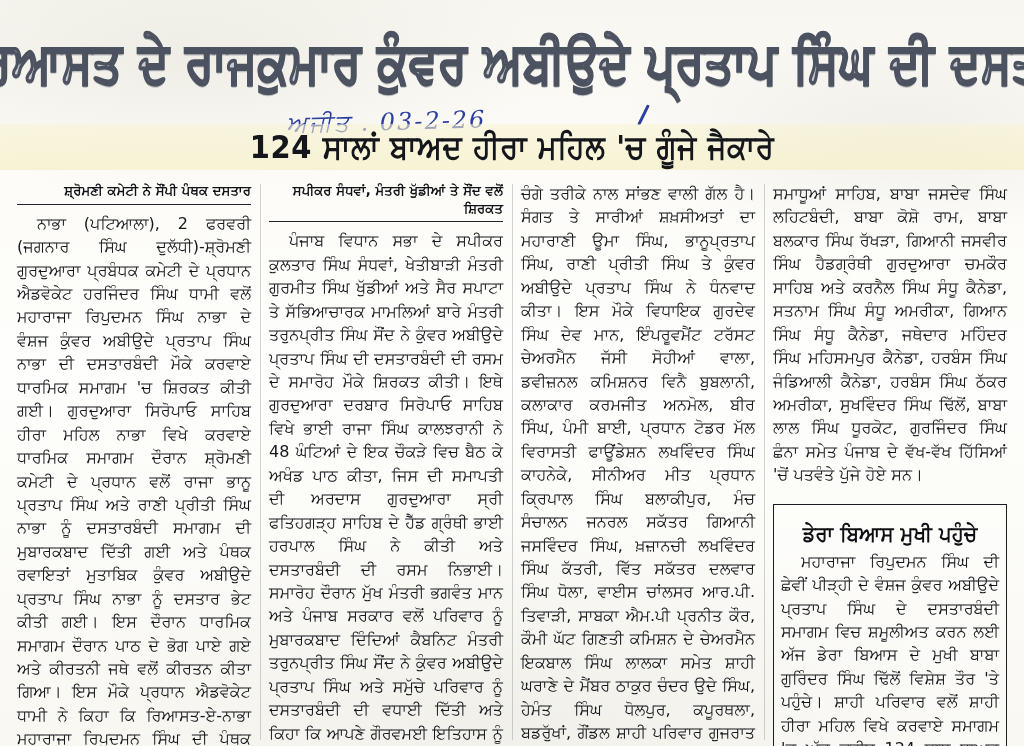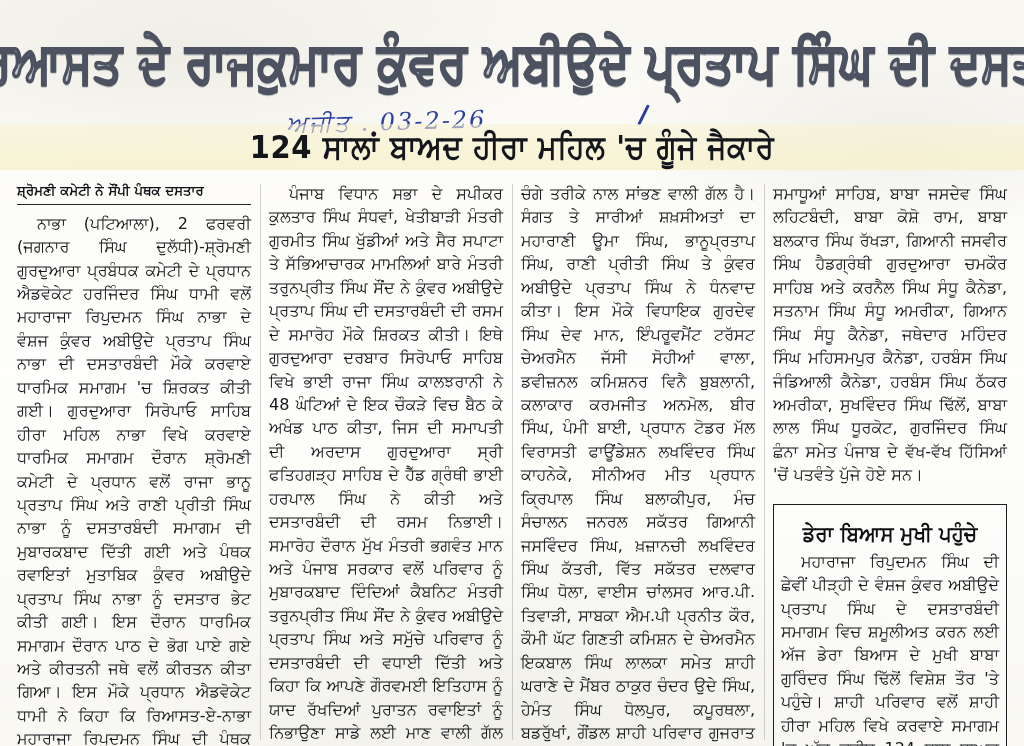--- a/index.html
+++ b/index.html
@@ -120,21 +120,21 @@
     width: 1px; height: 556px;
     background: rgba(60,60,60,0.22);
   }
 
   
   .col-kicker {
     font-family: "DejaVu Sans", "Liberation Sans", sans-serif;
     font-size: 13.2px;
     font-weight: 700;
     color: #101216;
-    text-align: left;
+    text-align: right;
     line-height: 1.34;
     letter-spacing: 0.1px;
     padding-bottom: 4px;
     border-bottom: 1.4px solid #23252a;
     margin-bottom: 7px;
   }
 
   .body-text {
     font-family: "DejaVu Sans", "Liberation Sans", sans-serif;
     font-size: 16px;
@@ -192,20 +192,21 @@
   <div class="subhead">124 ਸਾਲਾਂ ਬਾਅਦ ਹੀਰਾ ਮਹਿਲ 'ਚ ਗੂੰਜੇ ਜੈਕਾਰੇ</div>
 
   <div class="columns">
 
     <div class="col">
       <div class="col-kicker">ਸ਼੍ਰੋਮਣੀ ਕਮੇਟੀ ਨੇ ਸੌਂਪੀ ਪੰਥਕ ਦਸਤਾਰ</div>
       <div class="body-text indent">ਨਾਭਾ (ਪਟਿਆਲਾ), 2 ਫਰਵਰੀ (ਜਗਨਾਰ ਸਿੰਘ ਦੁਲੱਧੀ)-ਸ਼੍ਰੋਮਣੀ ਗੁਰਦੁਆਰਾ ਪ੍ਰਬੰਧਕ ਕਮੇਟੀ ਦੇ ਪ੍ਰਧਾਨ ਐਡਵੋਕੇਟ ਹਰਜਿੰਦਰ ਸਿੰਘ ਧਾਮੀ ਵਲੋਂ ਮਹਾਰਾਜਾ ਰਿਪੁਦਮਨ ਸਿੰਘ ਨਾਭਾ ਦੇ ਵੰਸ਼ਜ ਕੁੰਵਰ ਅਬੀਉਦੇ ਪ੍ਰਤਾਪ ਸਿੰਘ ਨਾਭਾ ਦੀ ਦਸਤਾਰਬੰਦੀ ਮੌਕੇ ਕਰਵਾਏ ਧਾਰਮਿਕ ਸਮਾਗਮ 'ਚ ਸ਼ਿਰਕਤ ਕੀਤੀ ਗਈ। ਗੁਰਦੁਆਰਾ ਸਿਰੋਪਾਓ ਸਾਹਿਬ ਹੀਰਾ ਮਹਿਲ ਨਾਭਾ ਵਿਖੇ ਕਰਵਾਏ ਧਾਰਮਿਕ ਸਮਾਗਮ ਦੌਰਾਨ ਸ਼੍ਰੋਮਣੀ ਕਮੇਟੀ ਦੇ ਪ੍ਰਧਾਨ ਵਲੋਂ ਰਾਜਾ ਭਾਨੂ ਪ੍ਰਤਾਪ ਸਿੰਘ ਅਤੇ ਰਾਣੀ ਪ੍ਰੀਤੀ ਸਿੰਘ ਨਾਭਾ ਨੂੰ ਦਸਤਾਰਬੰਦੀ ਸਮਾਗਮ ਦੀ ਮੁਬਾਰਕਬਾਦ ਦਿੱਤੀ ਗਈ ਅਤੇ ਪੰਥਕ ਰਵਾਇਤਾਂ ਮੁਤਾਬਿਕ ਕੁੰਵਰ ਅਬੀਉਦੇ ਪ੍ਰਤਾਪ ਸਿੰਘ ਨਾਭਾ ਨੂੰ ਦਸਤਾਰ ਭੇਟ ਕੀਤੀ ਗਈ। ਇਸ ਦੌਰਾਨ ਧਾਰਮਿਕ ਸਮਾਗਮ ਦੌਰਾਨ ਪਾਠ ਦੇ ਭੋਗ ਪਾਏ ਗਏ ਅਤੇ ਕੀਰਤਨੀ ਜਥੇ ਵਲੋਂ ਕੀਰਤਨ ਕੀਤਾ ਗਿਆ। ਇਸ ਮੌਕੇ ਪ੍ਰਧਾਨ ਐਡਵੋਕੇਟ ਧਾਮੀ ਨੇ ਕਿਹਾ ਕਿ ਰਿਆਸਤ-ਏ-ਨਾਭਾ ਮਹਾਰਾਜਾ ਰਿਪੁਦਮਨ ਸਿੰਘ ਦੀ ਪੰਥਕ ਸੰਘਰਸ਼ 'ਚ ਅਹਿਮ ਭੂਮਿਕਾ ਰਹੀ ਹੈ, ਜਿਨ੍ਹਾਂ ਨੇ ਹਮੇਸ਼ਾ ਪੰਥਕ ਹਿਤਾਂ ਲਈ ਸਮੇਂ-ਸਮੇਂ 'ਤੇ ਅਹਿਮ ਫੈਸਲੇ ਕੀਤੇ। ਉਨ੍ਹਾਂ ਕਿਹਾ ਕਿ ਅੱਜ ਉਨ੍ਹਾਂ ਦੇ ਵੰਸ਼ਜ ਰਾਜਾ ਭਾਨੂ ਪ੍ਰਤਾਪ ਸਿੰਘ ਅਤੇ ਰਾਣੀ ਪ੍ਰੀਤੀ ਸਿੰਘ ਨਾਭਾ ਦੇ ਪੁੱਤਰ ਕੁੰਵਰ ਅਬੀਉਦੇ ਪ੍ਰਤਾਪ ਸਿੰਘ ਦੀ ਦਸਤਾਰਬੰਦੀ ਮੌਕੇ ਸ਼ਿਰਕਤ ਕਰਨ ਦਾ ਸੁਭਾਗ ਪ੍ਰਾਪਤ ਹੋਇਆ ਅਤੇ ਉਨ੍ਹਾਂ ਦੇ ਪਰਿਵਾਰ ਨੂੰ ਇਸ ਕਾਰਜ ਦੀ ਮੁਬਾਰਕਬਾਦ ਦਿੱਤੀ ਹੈ। ਇਸ ਮੌਕੇ ਗੁਰਦੁਆਰਾ ਡੇਰਾ ਬਾਬਾ ਅਜਾਪਾਲ ਸਿੰਘ ਦੇ ਗੁਰਦੁਆਰਾ ਪ੍ਰਬੰਧਕ ਮੈਨੇਜਰ ਆਤਮ ਪ੍ਰਕਾਸ਼ ਸਿੰਘ ਬੇਦੀ ਵਲੋਂ ਵੀ ਕੁੰਵਰ ਉਦੇ ਪ੍ਰਤਾਪ ਸਿੰਘ ਨਾਭਾ ਨੂੰ ਅਤੇ ਪਰਿਵਾਰਕ ਮੈਂਬਰਾਂ ਨੂੰ ਵਧਾਈ ਦਿੱਤੀ ਗਈ।</div>
     </div>
 
     <div class="col">
+      <div class="col-kicker">ਸਪੀਕਰ ਸੰਧਵਾਂ, ਮੰਤਰੀ ਖੁੱਡੀਆਂ ਤੇ ਸੌਂਦ ਵਲੋਂ ਸ਼ਿਰਕਤ</div>
       <div class="body-text indent">ਪੰਜਾਬ ਵਿਧਾਨ ਸਭਾ ਦੇ ਸਪੀਕਰ ਕੁਲਤਾਰ ਸਿੰਘ ਸੰਧਵਾਂ, ਖੇਤੀਬਾੜੀ ਮੰਤਰੀ ਗੁਰਮੀਤ ਸਿੰਘ ਖੁੱਡੀਆਂ ਅਤੇ ਸੈਰ ਸਪਾਟਾ ਤੇ ਸੱਭਿਆਚਾਰਕ ਮਾਮਲਿਆਂ ਬਾਰੇ ਮੰਤਰੀ ਤਰੁਨਪ੍ਰੀਤ ਸਿੰਘ ਸੌਂਦ ਨੇ ਕੁੰਵਰ ਅਬੀਉਦੇ ਪ੍ਰਤਾਪ ਸਿੰਘ ਦੀ ਦਸਤਾਰਬੰਦੀ ਦੀ ਰਸਮ ਦੇ ਸਮਾਰੋਹ ਮੌਕੇ ਸ਼ਿਰਕਤ ਕੀਤੀ। ਇਥੇ ਗੁਰਦੁਆਰਾ ਦਰਬਾਰ ਸਿਰੋਪਾਓ ਸਾਹਿਬ ਵਿਖੇ ਭਾਈ ਰਾਜਾ ਸਿੰਘ ਕਾਲਝਰਾਨੀ ਨੇ 48 ਘੰਟਿਆਂ ਦੇ ਇਕ ਚੌਕੜੇ ਵਿਚ ਬੈਠ ਕੇ ਅਖੰਡ ਪਾਠ ਕੀਤਾ, ਜਿਸ ਦੀ ਸਮਾਪਤੀ ਦੀ ਅਰਦਾਸ ਗੁਰਦੁਆਰਾ ਸ੍ਰੀ ਫਤਿਹਗੜ੍ਹ ਸਾਹਿਬ ਦੇ ਹੈੱਡ ਗ੍ਰੰਥੀ ਭਾਈ ਹਰਪਾਲ ਸਿੰਘ ਨੇ ਕੀਤੀ ਅਤੇ ਦਸਤਾਰਬੰਦੀ ਦੀ ਰਸਮ ਨਿਭਾਈ। ਸਮਾਰੋਹ ਦੌਰਾਨ ਮੁੱਖ ਮੰਤਰੀ ਭਗਵੰਤ ਮਾਨ ਅਤੇ ਪੰਜਾਬ ਸਰਕਾਰ ਵਲੋਂ ਪਰਿਵਾਰ ਨੂੰ ਮੁਬਾਰਕਬਾਦ ਦਿੰਦਿਆਂ ਕੈਬਨਿਟ ਮੰਤਰੀ ਤਰੁਨਪ੍ਰੀਤ ਸਿੰਘ ਸੌਂਦ ਨੇ ਕੁੰਵਰ ਅਬੀਉਦੇ ਪ੍ਰਤਾਪ ਸਿੰਘ ਅਤੇ ਸਮੁੱਚੇ ਪਰਿਵਾਰ ਨੂੰ ਦਸਤਾਰਬੰਦੀ ਦੀ ਵਧਾਈ ਦਿੱਤੀ ਅਤੇ ਕਿਹਾ ਕਿ ਆਪਣੇ ਗੌਰਵਮਈ ਇਤਿਹਾਸ ਨੂੰ ਯਾਦ ਰੱਖਦਿਆਂ ਪੁਰਾਤਨ ਰਵਾਇਤਾਂ ਨੂੰ ਨਿਭਾਉਣਾ ਸਾਡੇ ਲਈ ਮਾਣ ਵਾਲੀ ਗੱਲ ਹੈ। ਪੰਜਾਬ ਵਿਧਾਨ ਸਭਾ ਦੇ ਸਪੀਕਰ ਕੁਲਤਾਰ ਸਿੰਘ ਸੰਧਵਾਂ ਨੇ ਉਮੀਦ ਜਤਾਈ ਕਿ ਜਿਸ ਤਰ੍ਹਾਂ ਮਹਾਰਾਜਾ ਰਿਪੁਦਮਨ ਸਿੰਘ ਨੇ ਪੰਜਾਬ, ਸਿੱਖ ਪੰਥ ਤੇ ਦੇਸ਼ ਦੀ ਸੇਵਾ ਕੀਤੀ, ਉਨ੍ਹਾਂ ਦਾ ਮੌਜੂਦਾ ਪਰਿਵਾਰ ਤੇ ਖਾਸ ਕਰਕੇ ਕੁੰਵਰ ਅਬੀਉਦੇ ਪ੍ਰਤਾਪ ਸਿੰਘ ਵੀ ਉਸੇ ਤਰਜ 'ਤੇ ਪੰਜਾਬ ਦੀ ਸੇਵਾ ਕਰਨਗੇ। ਖੇਤੀਬਾੜੀ ਮੰਤਰੀ ਗੁਰਮੀਤ ਸਿੰਘ ਖੁੱਡੀਆਂ ਨੇ ਕਿਹਾ ਕਿ ਮਹਾਰਾਜਾ ਰਿਪੁਦਮਨ ਸਿੰਘ ਨਾਭਾ ਦੀ ਦੇਸ਼ ਪ੍ਰਤੀ ਸੇਵਾ ਅਤੇ ਪੰਥ ਪ੍ਰਸਤੀ ਨੂੰ ਸਾਰਾ ਸੰਸਾਰ ਜਾਣਦਾ ਹੈ ਅਤੇ ਉਨ੍ਹਾਂ ਦੇ ਵੰਸ਼ਜ ਵਲੋਂ ਆਪਣੀਆਂ ਪੁਰਾਤਨ ਰਵਾਇਤਾਂ ਦੀ ਪਾਲਣਾ ਕਰਦਿਆਂ ਵਿਰਾਸਤ ਨੂੰ</div>
     </div>
 
     <div class="col">
       <div class="body-text">ਚੰਗੇ ਤਰੀਕੇ ਨਾਲ ਸਾਂਭਣ ਵਾਲੀ ਗੱਲ ਹੈ। ਸੰਗਤ ਤੇ ਸਾਰੀਆਂ ਸ਼ਖ਼ਸੀਅਤਾਂ ਦਾ ਮਹਾਰਾਣੀ ਊਮਾ ਸਿੰਘ, ਭਾਨੂਪ੍ਰਤਾਪ ਸਿੰਘ, ਰਾਣੀ ਪ੍ਰੀਤੀ ਸਿੰਘ ਤੇ ਕੁੰਵਰ ਅਬੀਉਦੇ ਪ੍ਰਤਾਪ ਸਿੰਘ ਨੇ ਧੰਨਵਾਦ ਕੀਤਾ। ਇਸ ਮੌਕੇ ਵਿਧਾਇਕ ਗੁਰਦੇਵ ਸਿੰਘ ਦੇਵ ਮਾਨ, ਇੰਪਰੂਵਮੈਂਟ ਟਰੱਸਟ ਚੇਅਰਮੈਨ ਜੱਸੀ ਸੋਹੀਆਂ ਵਾਲਾ, ਡਵੀਜ਼ਨਲ ਕਮਿਸ਼ਨਰ ਵਿਨੈ ਬੁਬਲਾਨੀ, ਕਲਾਕਾਰ ਕਰਮਜੀਤ ਅਨਮੋਲ, ਬੀਰ ਸਿੰਘ, ਪੰਮੀ ਬਾਈ, ਪ੍ਰਧਾਨ ਟੋਡਰ ਮੱਲ ਵਿਰਾਸਤੀ ਫਾਊਂਡੇਸ਼ਨ ਲਖਵਿੰਦਰ ਸਿੰਘ ਕਾਹਨੇਕੇ, ਸੀਨੀਅਰ ਮੀਤ ਪ੍ਰਧਾਨ ਕ੍ਰਿਪਾਲ ਸਿੰਘ ਬਲਾਕੀਪੁਰ, ਮੰਚ ਸੰਚਾਲਨ ਜਨਰਲ ਸਕੱਤਰ ਗਿਆਨੀ ਜਸਵਿੰਦਰ ਸਿੰਘ, ਖ਼ਜ਼ਾਨਚੀ ਲਖਵਿੰਦਰ ਸਿੰਘ ਕੱਤਰੀ, ਵਿੱਤ ਸਕੱਤਰ ਦਲਵਾਰ ਸਿੰਘ ਧੋਲਾ, ਵਾਈਸ ਚਾਂਲਸਰ ਆਰ.ਪੀ. ਤਿਵਾੜੀ, ਸਾਬਕਾ ਐਮ.ਪੀ ਪ੍ਰਨੀਤ ਕੌਰ, ਕੌਮੀ ਘੱਟ ਗਿਣਤੀ ਕਮਿਸ਼ਨ ਦੇ ਚੇਅਰਮੈਨ ਇਕਬਾਲ ਸਿੰਘ ਲਾਲਕਾ ਸਮੇਤ ਸ਼ਾਹੀ ਘਰਾਣੇ ਦੇ ਮੈਂਬਰ ਠਾਕੁਰ ਚੰਦਰ ਉਦੇ ਸਿੰਘ, ਹੇਮੰਤ ਸਿੰਘ ਧੋਲਪੁਰ, ਕਪੂਰਥਲਾ, ਬਡਰੁੱਖਾਂ, ਗੌਂਡਲ ਸ਼ਾਹੀ ਪਰਿਵਾਰ ਗੁਜਰਾਤ ਤੇ ਜੈਸਲਮੇਰ ਰਾਜ ਪਰਿਵਾਰ ਦੇ ਮੈਂਬਰ ਵੀ ਮੌਜੂਦ ਸਨ। ਇਸ ਦੌਰਾਨ ਧਾਰਮਿਕ ਸ਼ਖਸੀਅਤਾਂ ਵਿਚ ਸੰਤ ਸੇਵਾ ਸਿੰਘ ਰਾਮਪੁਰ ਖੇੜੇ ਵਾਲੇ, ਡੇਰਾ ਬਿਆਸ ਦੇ ਮੁਖੀ ਬਾਬਾ ਗੁਰਿੰਦਰ ਸਿੰਘ, ਸੰਤ ਅਮਰ ਸਿੰਘ ਰਾਜਾ ਸਾਹਿਬ, ਭਾਈ ਰਣਜੀਤ ਸਿੰਘ ਢੱਡਰੀਆਂ ਵਾਲੇ, ਬਾਬਾ ਨਰਿੰਦਰ ਸਿੰਘ ਅਲੋਹਰਾਂ, ਬਾਬਾ ਬਲਜੀਤ ਸਿੰਘ ਦਾਦੂਵਾਲ, ਬਾਬਾ ਕਸ਼ਮੀਰ ਸਿੰਘ ਅਲਹੇਰਾ, ਬਾਬਾ ਹਰਬੰਤ ਸਿੰਘ ਮੁੱਖ ਸੇਵਾਦਾਰ ਗੁਰਦੁਆਰਾ ਸ਼ਾਹੀ ਸਮਾਧਾਂ, ਸ਼੍ਰੋਮਣੀ ਕਮੇਟੀ ਪ੍ਰਧਾਨ ਹਰਜਿੰਦਰ ਸਿੰਘ ਧਾਮੀ, ਨਾਮਧਾਰੀ ਸੰਸਥਾ, ਪਦਮਸ਼੍ਰੀ ਜਗਜੀਤ ਸਿੰਘ ਦਰਦੀ, ਬਾਬਾ ਜਗਸੀਰ ਸਿੰਘ ਧੋੜਿਆ ਵਾਲੇ, ਹੈਡ ਗ੍ਰੰਥੀ ਹਰਜਿੰਦਰ ਸਿੰਘ, ਡਾ. ਮਨਿੰਦਰ ਸਿੰਘ, ਮਹੰਤ ਗਿਆਨਦੇਵ, ਬਾਬਾ ਬਲਬੀਰ ਸਿੰਘ ਸੁਰਾਜਪੁਰ, ਬਾਬਾ ਰੋਸ਼ਨ ਸਿੰਘ ਧਬਲਾਨ, ਬਾਬਾ ਜਸਵੀਰ ਸਿੰਘ ਮੁਡਖੇੜਾ, ਬਾਬਾ ਦਰਸ਼ਨ ਸਿੰਘ</div>
     </div>
 
     <div class="col">
       <div class="body-text">ਸਮਾਧੂਆਂ ਸਾਹਿਬ, ਬਾਬਾ ਜਸਦੇਵ ਸਿੰਘ ਲਹਿਟਬੰਦੀ, ਬਾਬਾ ਕੋਸ਼ੋ ਰਾਮ, ਬਾਬਾ ਬਲਕਾਰ ਸਿੰਘ ਰੱਖੜਾ, ਗਿਆਨੀ ਜਸਵੀਰ ਸਿੰਘ ਹੈਡਗ੍ਰੰਥੀ ਗੁਰਦੁਆਰਾ ਚਮਕੌਰ ਸਾਹਿਬ ਅਤੇ ਕਰਨੈਲ ਸਿੰਘ ਸੰਧੂ ਕੈਨੇਡਾ, ਸਤਨਾਮ ਸਿੰਘ ਸੰਧੂ ਅਮਰੀਕਾ, ਗਿਆਨ ਸਿੰਘ ਸੰਧੂ ਕੈਨੇਡਾ, ਜਥੇਦਾਰ ਮਹਿੰਦਰ ਸਿੰਘ ਮਹਿਸਮਪੁਰ ਕੈਨੇਡਾ, ਹਰਬੰਸ ਸਿੰਘ ਜੰਡਿਆਲੀ ਕੈਨੇਡਾ, ਹਰਬੰਸ ਸਿੰਘ ਠੱਕਰ ਅਮਰੀਕਾ, ਸੁਖਵਿੰਦਰ ਸਿੰਘ ਢਿੱਲੋਂ, ਬਾਬਾ ਲਾਲ ਸਿੰਘ ਧੂਰਕੋਟ, ਗੁਰਜਿੰਦਰ ਸਿੰਘ ਛੰਨਾ ਸਮੇਤ ਪੰਜਾਬ ਦੇ ਵੱਖ-ਵੱਖ ਹਿੱਸਿਆਂ 'ਚੋਂ ਪਤਵੰਤੇ ਪੁੱਜੇ ਹੋਏ ਸਨ।</div>
 

